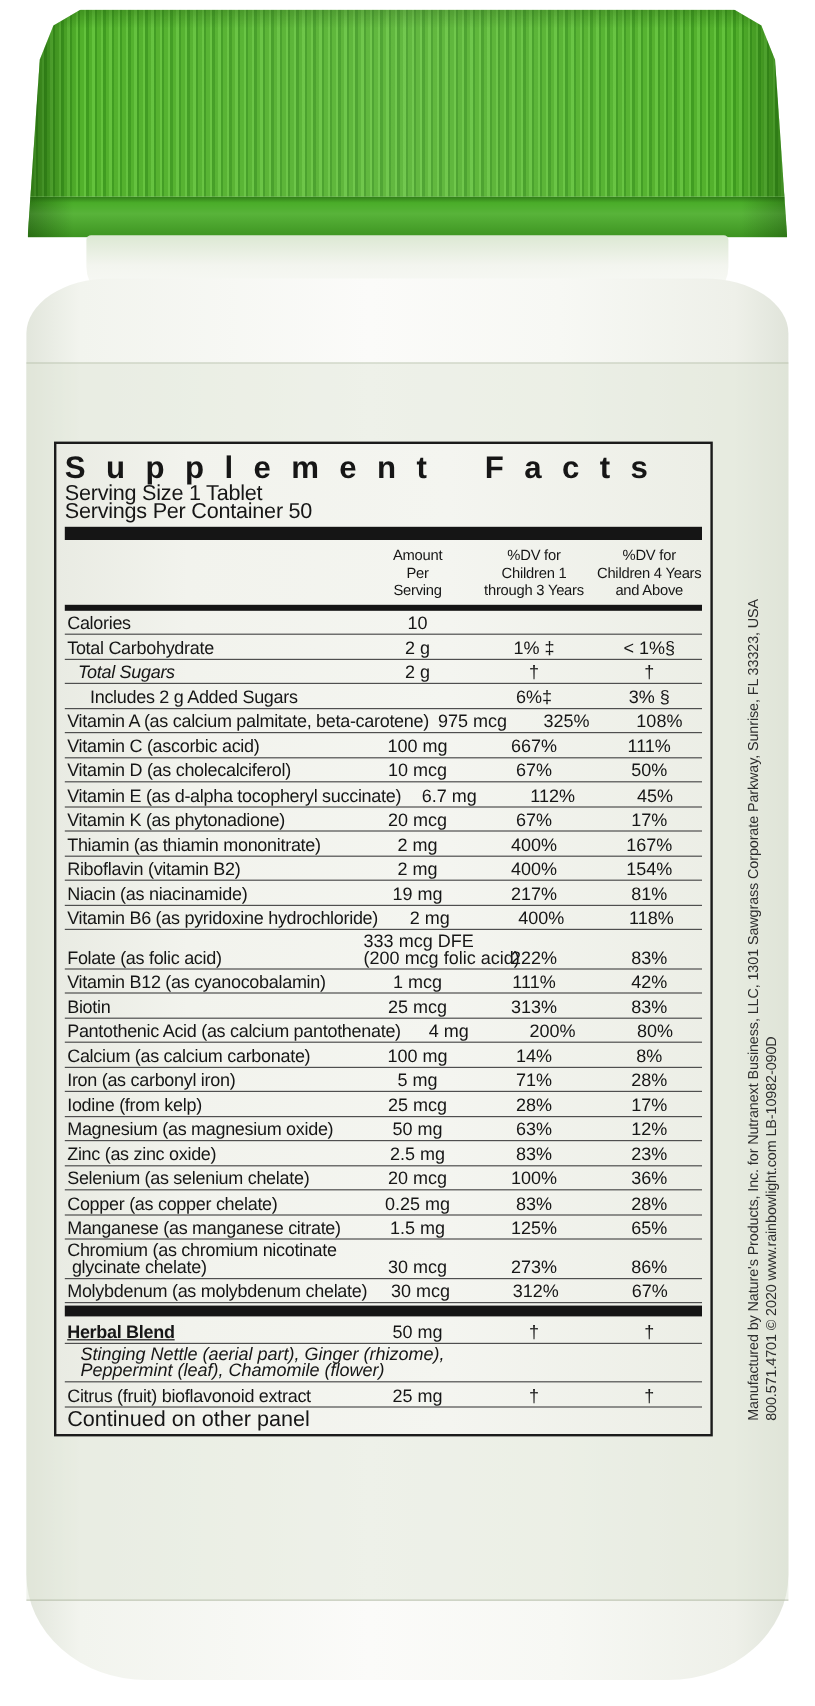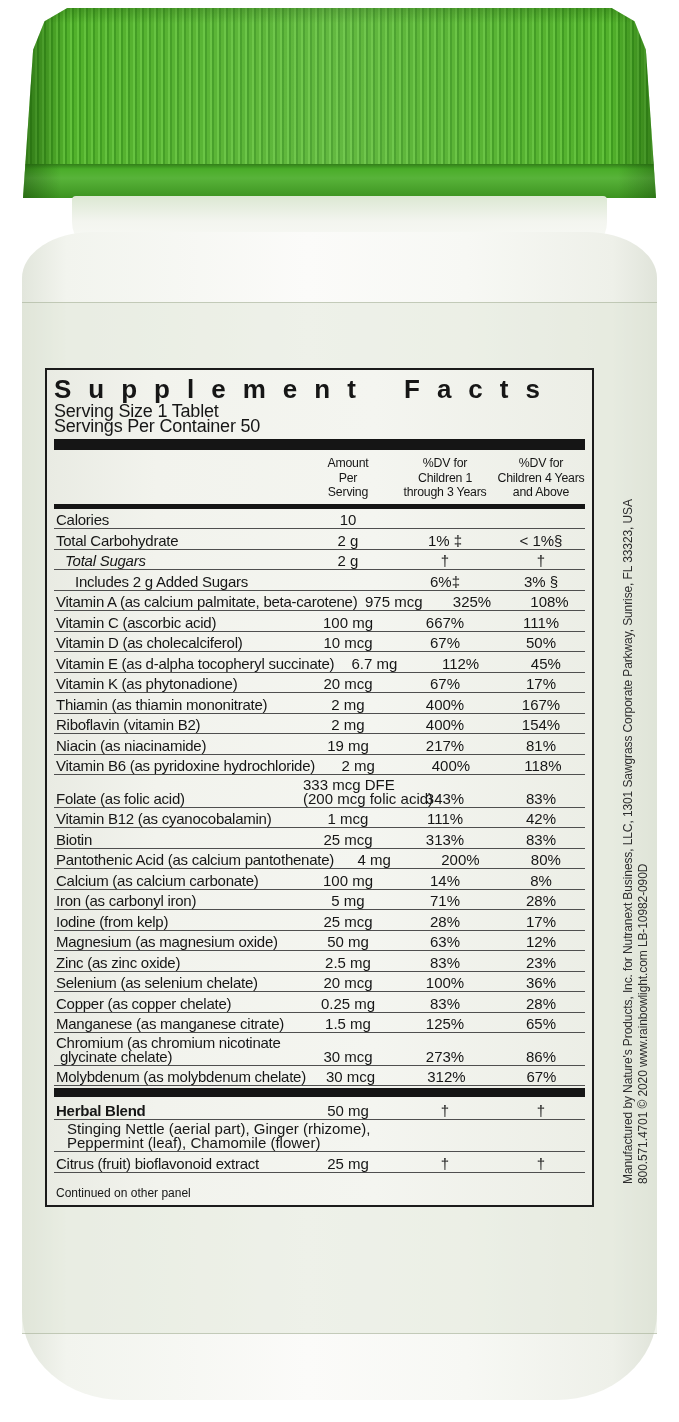--- a/index.html
+++ b/index.html
@@ -53,25 +53,25 @@
   .bar.herbal { height:9px;  margin:2px 0; }
   .sf-header { display:flex; align-items:flex-end; padding:3px 0 2px 0; }
   .hdr { font-weight:normal; font-size:12.3px; line-height:14.5px; text-align:center;
          white-space:pre-line; letter-spacing:-0.2px; }
   .col-name   { flex:1; padding-left:2px; white-space:pre; letter-spacing:-0.25px; }
   .col-amount { width:90px;  text-align:center; white-space:pre; }
   .col-dv1    { width:104px; text-align:center; white-space:pre; }
   .col-dv2    { width:88px;  text-align:center; white-space:pre; }
   .row { display:flex; align-items:flex-end; min-height:20.5px; padding:2.5px 0 1px 0;
          font-size:15px; line-height:14px; border-bottom:1px solid #4f4f4f; }
-  .row.bold .col-name { font-weight:bold; }
+  .row.bold .col-name { font-weight:bold;text-decoration:underline; }
   .row.ind1 .col-name { padding-left:11px;font-style:italic; }
   .row.ind2 .col-name { padding-left:21px; }
-  .row.note { white-space:pre-line; padding-left:13px; border-bottom:1px solid #4f4f4f; }
-  .sf-footer { font-size:12px; line-height:15px; min-height:19px; padding:13px 0 1px 2px; }
+  .row.note { white-space:pre-line; padding-left:13px; border-bottom:1px solid #4f4f4f;font-style:italic; }
+  .sf-footer { font-size:18px; line-height:15px; min-height:19px; padding:2px 0 1px 2px; }
 
   
   .side-text { position:absolute; left:621px; top:1184px; width:800px;
       transform-origin:0 0; transform:rotate(-90deg);
       font-size:12px; line-height:15px; color:#2d2d2d; letter-spacing:-0.1px;
       white-space:nowrap; }
 </style>
 </head>
 <body>
 
@@ -181,21 +181,21 @@
         <div class="row">
           <div class="col-name">Vitamin B6 (as pyridoxine hydrochloride)</div>
           <div class="col-amount">2 mg</div>
           <div class="col-dv1">400%</div>
           <div class="col-dv2">118%</div>
         </div>
         <div class="row">
           <div class="col-name">Folate (as folic acid)</div>
           <div class="col-amount">333 mcg DFE
 (200 mcg folic acid)</div>
-          <div class="col-dv1">343%</div>
+          <div class="col-dv1">222%</div>
           <div class="col-dv2">83%</div>
         </div>
         <div class="row">
           <div class="col-name">Vitamin B12 (as cyanocobalamin)</div>
           <div class="col-amount">1 mcg</div>
           <div class="col-dv1">111%</div>
           <div class="col-dv2">42%</div>
         </div>
         <div class="row">
           <div class="col-name">Biotin</div>

